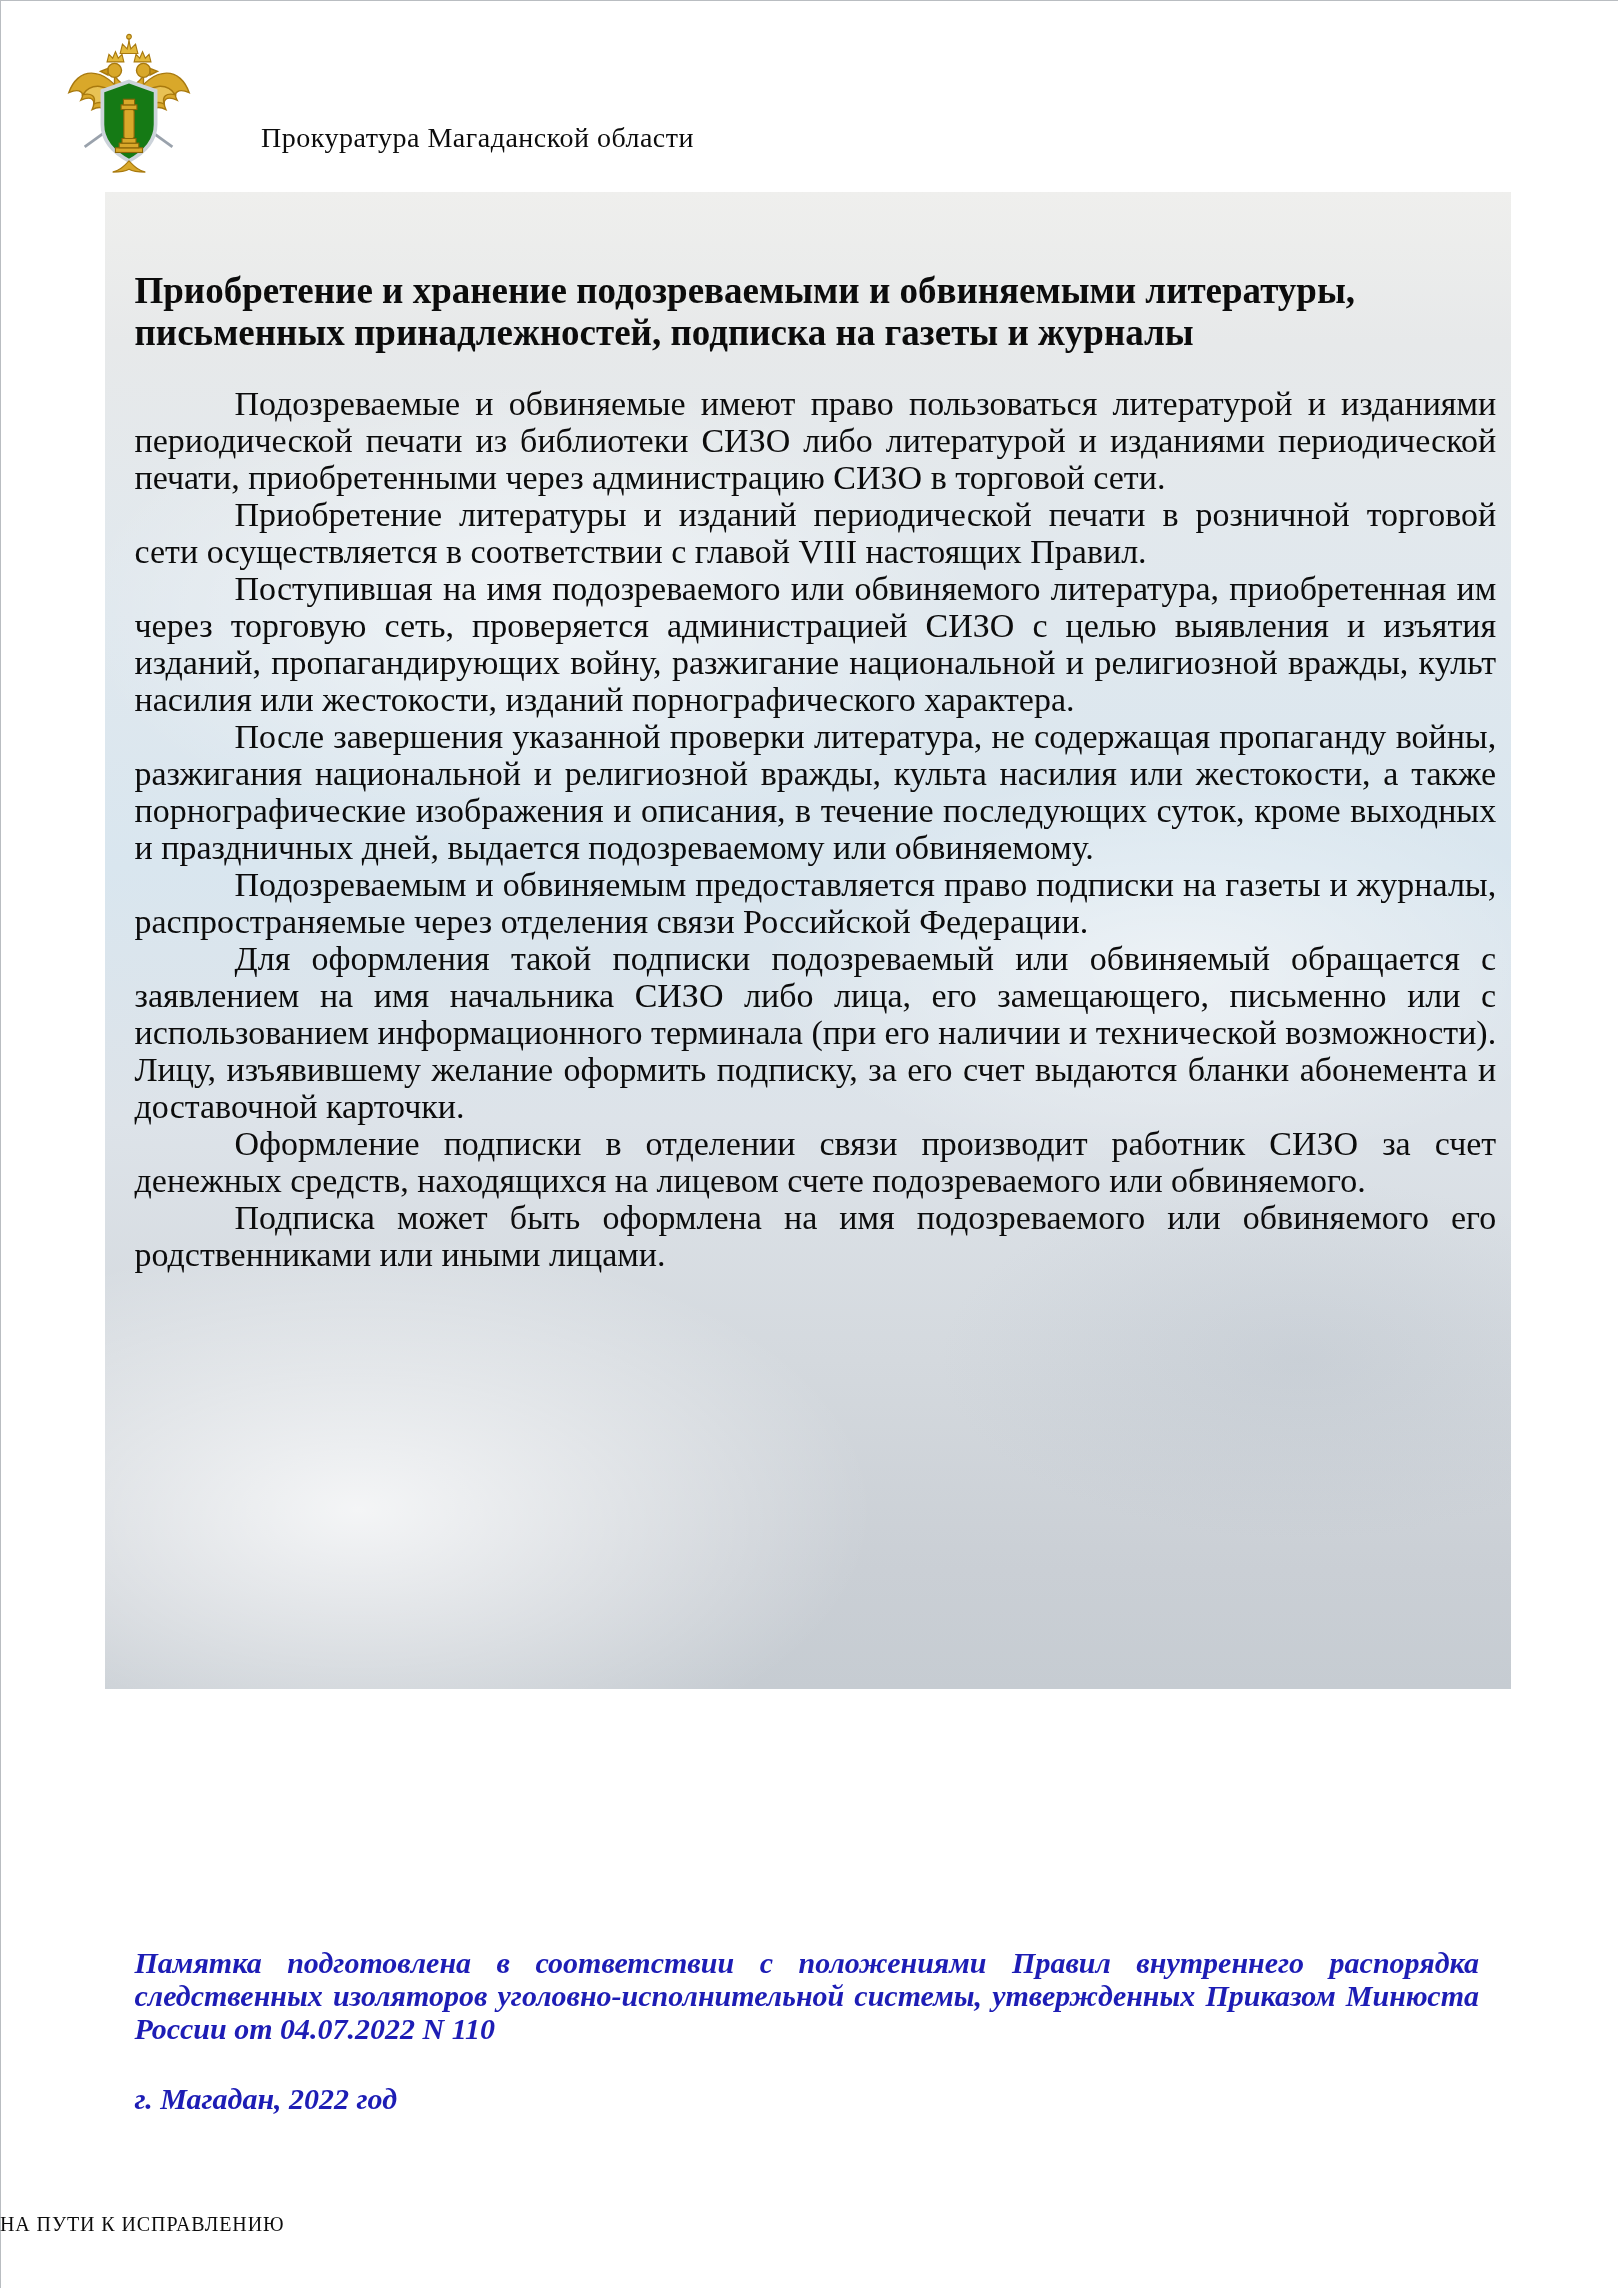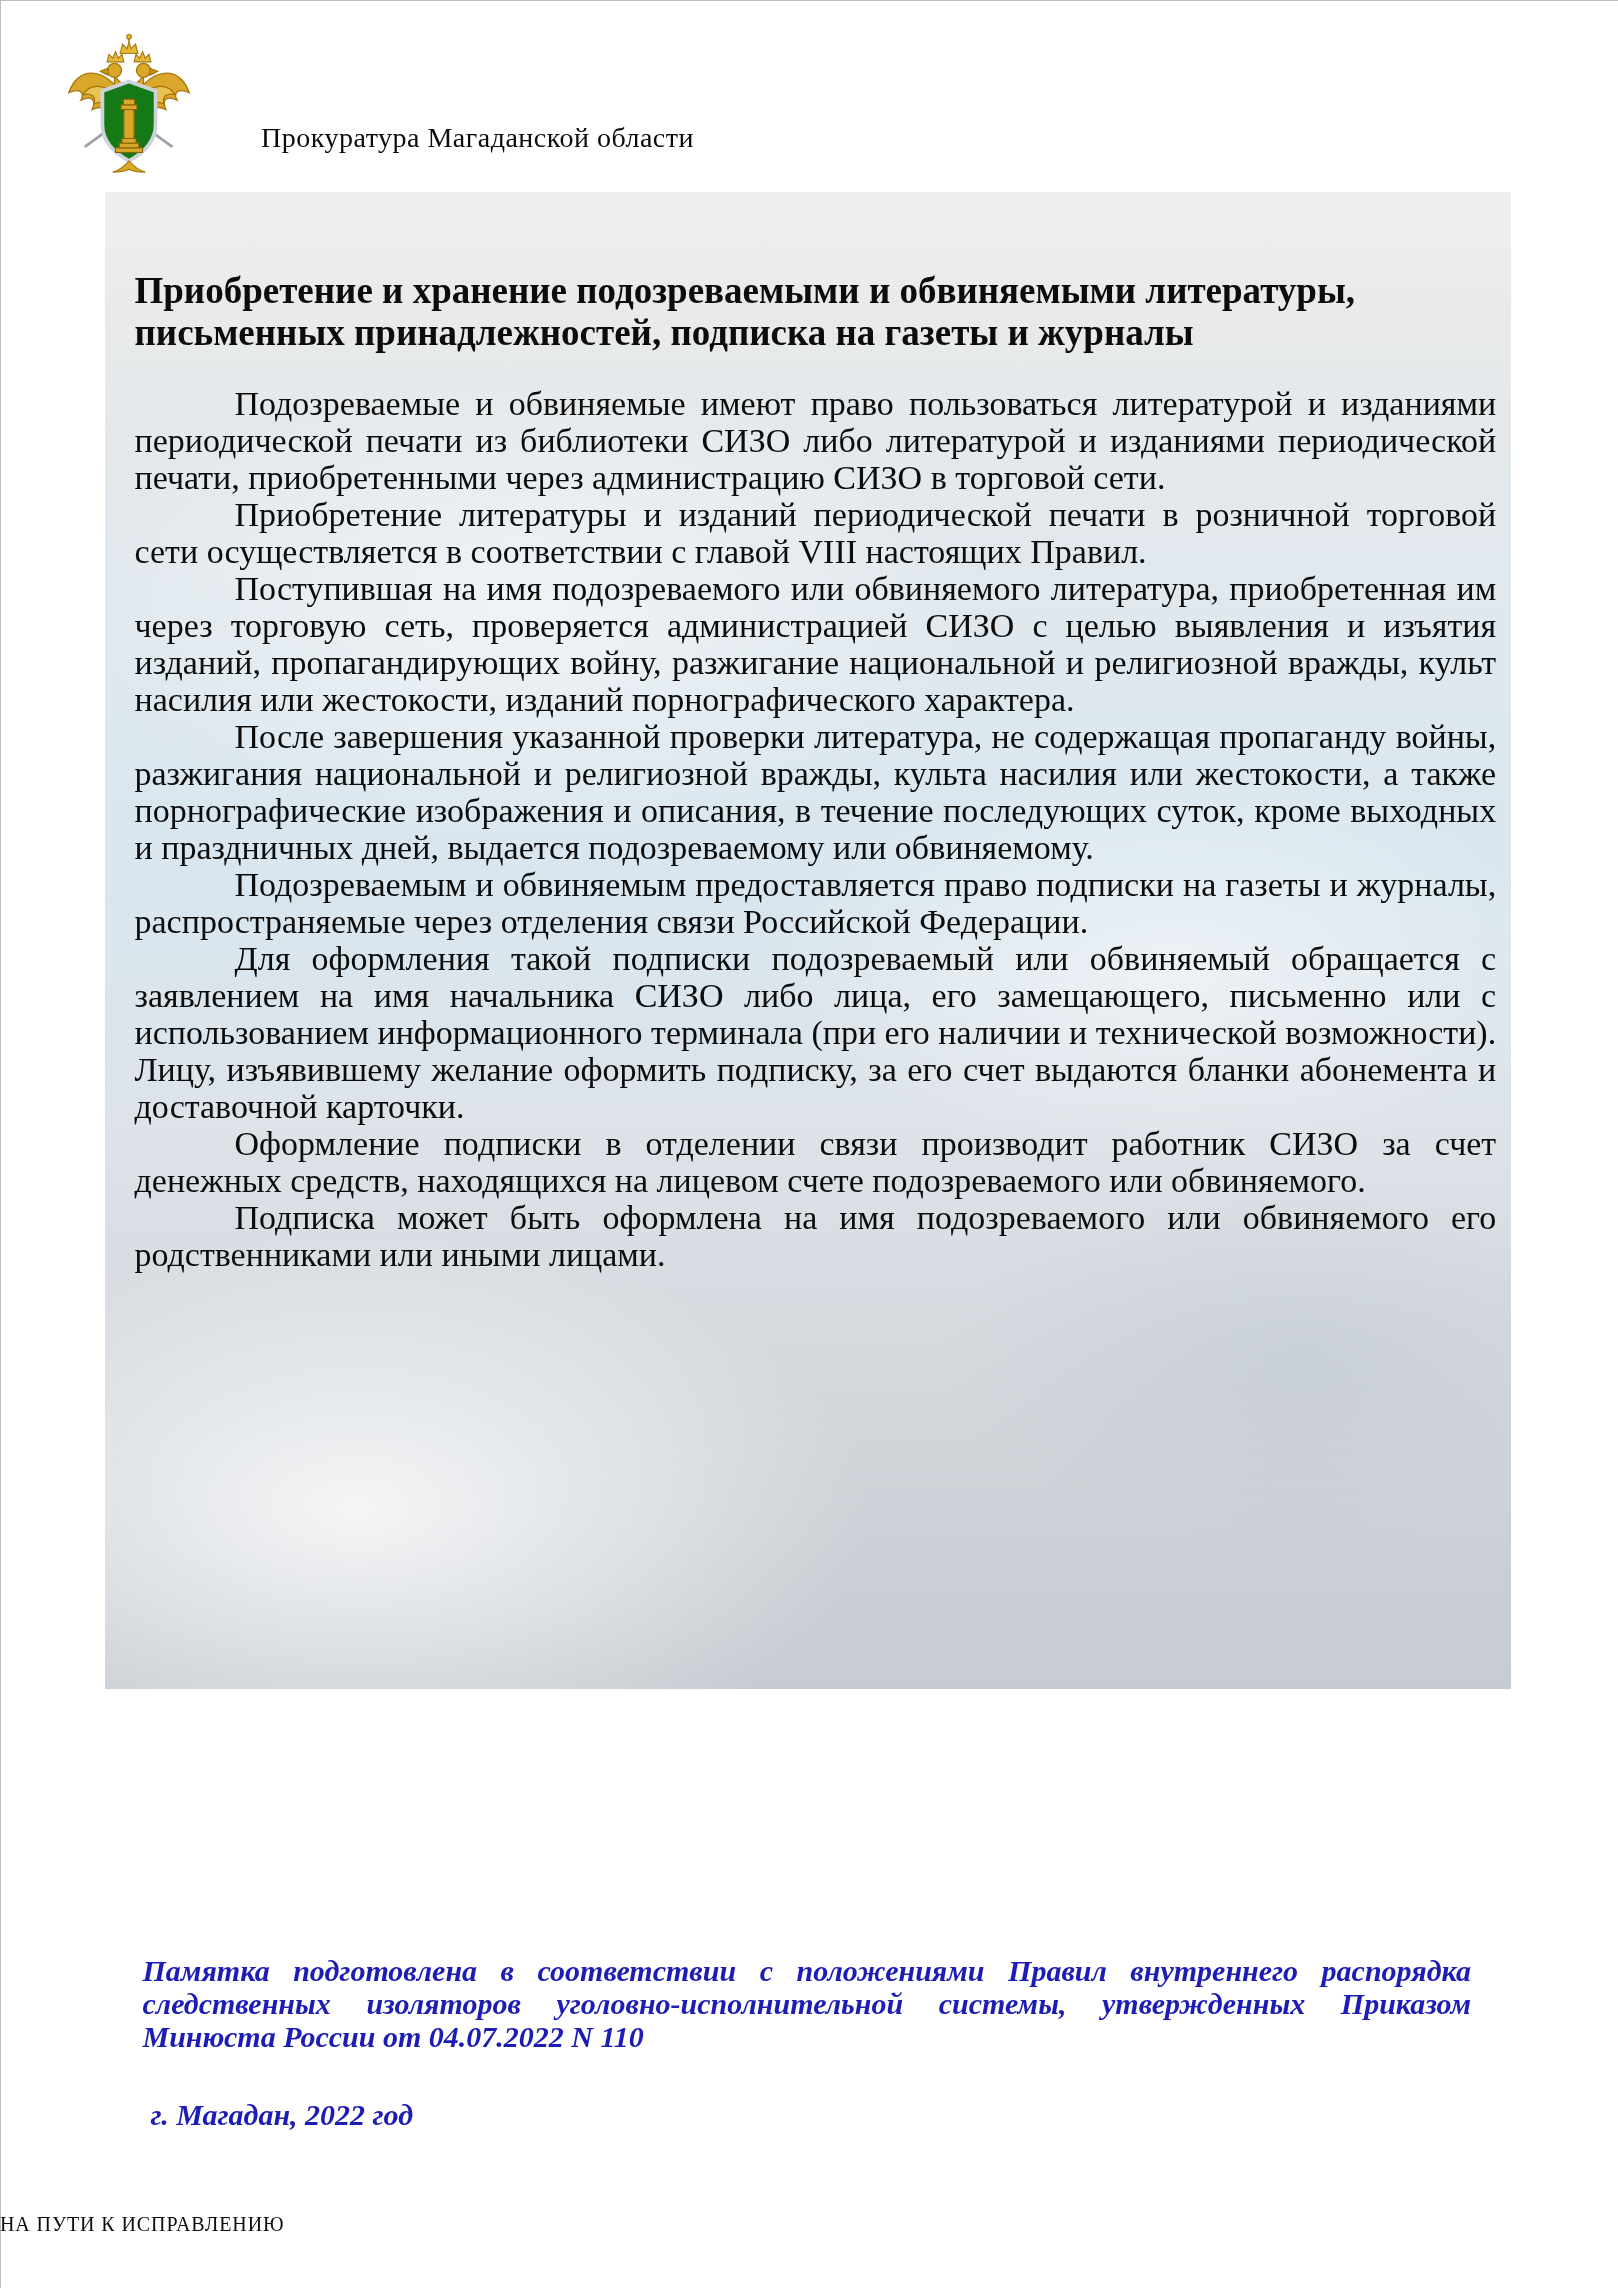--- a/index.html
+++ b/index.html
@@ -26,26 +26,26 @@
       linear-gradient(180deg, var(--sky-top,#efefed) 0%, #e7e9ea 10%, #e0e8ee 28%,
                       var(--sky-mid,#d9e6ef) 45%, #dde3e9 62%, #d4d9de 78%,
                       #cacfd5 92%, var(--sky-bottom,#c6ccd2) 100%);
   }
 
   .doc-title{font-size:37px;font-weight:bold;line-height:42px;margin:0;}
   .body-text{margin-top:31px;font-size:34px;line-height:37px;text-align:justify;}
   .body-text p{margin:0;text-indent:100px;}
 
   .source-note{
-    position:absolute;left:29.5px;right:32px;top:1754px;margin:8px;
+    position:absolute;left:29.5px;right:32px;top:1754px;margin:0;
     color:var(--note-blue,#1d1db5);font-style:italic;font-weight:bold;
     font-size:30px;line-height:33px;text-align:justify;
   }
   .city-line{
-    position:absolute;left:29.5px;top:1890px;margin:16px;
+    position:absolute;left:29.5px;top:1890px;margin:0;
     color:var(--note-blue,#1d1db5);font-style:italic;font-weight:bold;font-size:30px;
   }
 
   .footer-slogan{
     position:absolute;left:0;top:2213px;width:100%;margin:0;
     font-size:20px;letter-spacing:0.9px;
   }
 </style>
 </head>
 <body>

